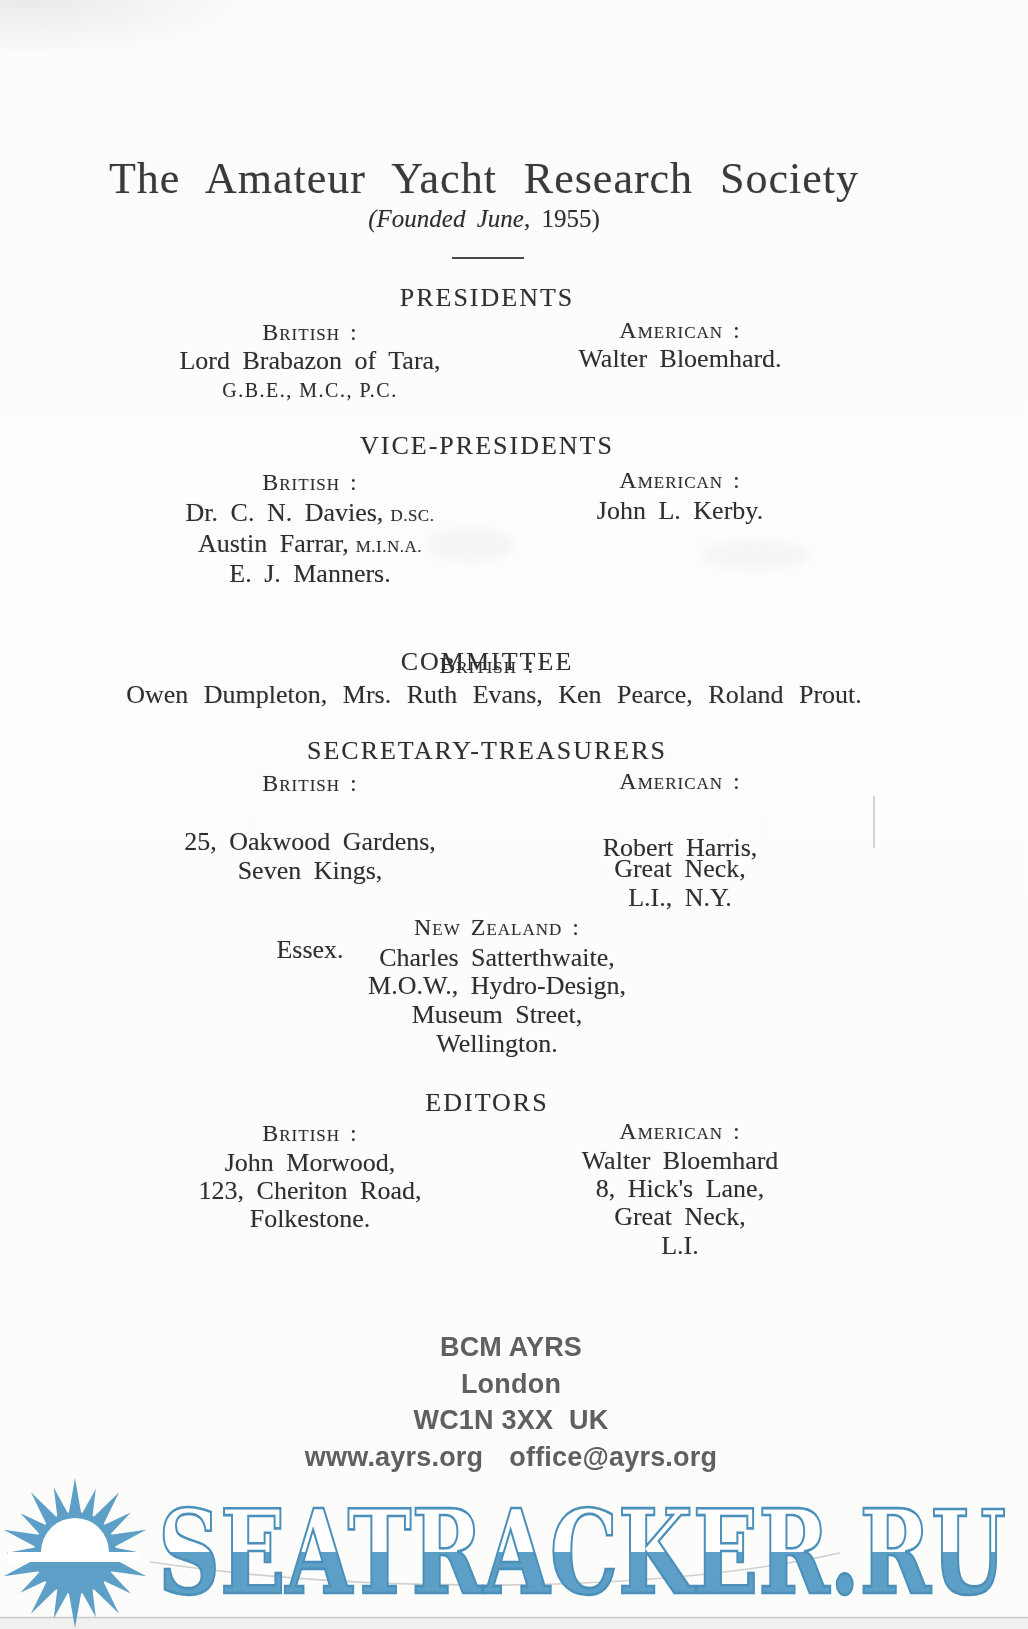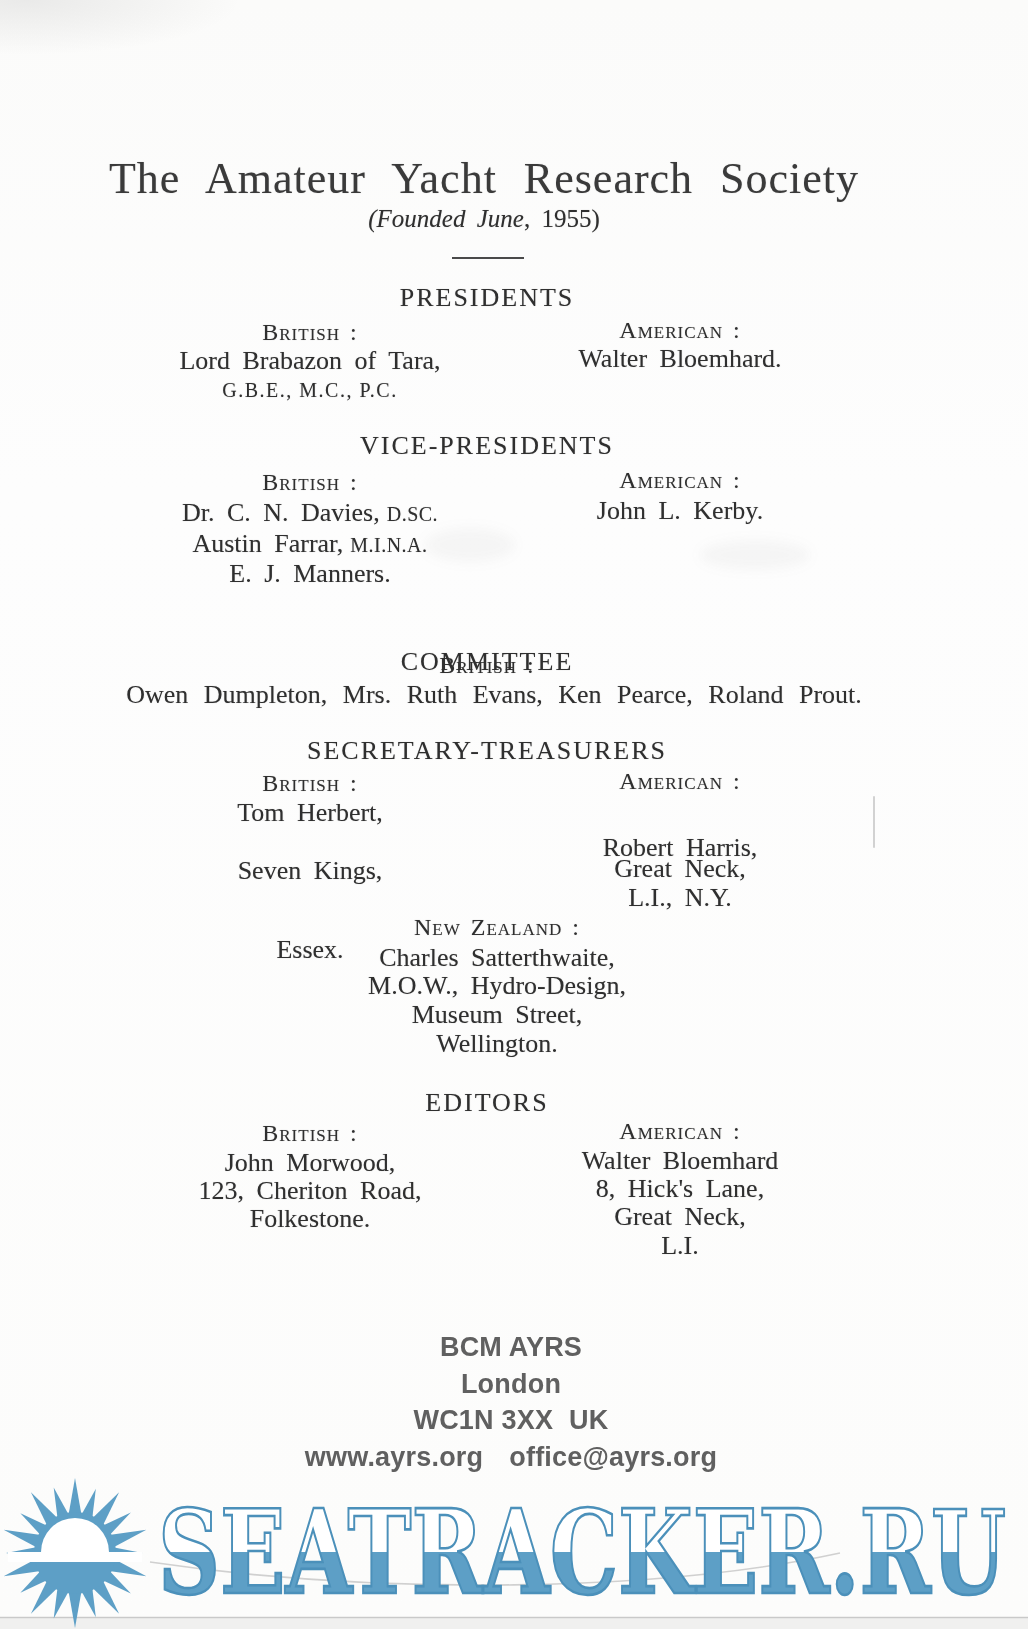--- a/index.html
+++ b/index.html
@@ -15,21 +15,21 @@
   }
   .t { position:absolute; line-height:1.05; text-align:center; color:#2f2f2f;
        text-shadow:0 0 1px rgba(70,70,70,.35); }
   .title   { font-size:44px; color:#3a3a3a; letter-spacing:1px; word-spacing:15px; }
   .subtitle{ font-size:25px; word-spacing:5px; }
   .subtitle .it { font-style:italic; }
   .heading { font-size:26px; letter-spacing:2px; }
   .label   { font-size:24px; font-variant:small-caps; letter-spacing:1px; word-spacing:3px; }
   .name    { font-size:26px; word-spacing:6px;text-align:center; }
   .honours { font-size:20px; letter-spacing:1.5px; }
-  .abbr    { font-size:20px; margin-left:7px; letter-spacing:0.5px; }
+  .abbr    { font-size:17px; margin-left:7px; letter-spacing:0.5px; }
   .divider { position:absolute; left:452px; top:257px; width:72px; height:0;
              border-top:2px solid #4a4a4a; }
   
   .mid    { left:0;    width:974px; }
   .full   { left:0;    width:968px; }
   .nz     { left:147px; width:700px; }
   .colb   { left:60px;  width:500px; }
   .cola   { left:430px; width:500px; }
   .cline  { left:107px; width:774px; word-spacing:9px; }
   
@@ -76,22 +76,22 @@
   </div>
   <div class="t name colb" style="top:560px;">E. J. Manners.</div>
 
   <div class="t heading mid" style="top:648px;">COMMITTEE</div>
   <div class="t label mid" style="top:653px;">British :</div>
   <div class="t name cline" style="top:681px;">Owen Dumpleton, Mrs. Ruth Evans, Ken Pearce, Roland Prout.</div>
 
   <div class="t heading mid" style="top:737px;">SECRETARY-TREASURERS</div>
   <div class="t label colb" style="top:771px;">British :</div>
   <div class="t label cola" style="top:769px;">American :</div>
-  <div class="t name colb" style="top:799px;">Tom Herbert,</div>
   <div class="t name cola" style="top:797px;margin-top:37px;">Robert Harris,</div>
+  <div class="t name colb" style="top:828px;">25, Oakwood Gardens,</div>
   <div class="t name colb" style="top:857px;">Seven Kings,</div>
   <div class="t name cola" style="top:855px;">Great Neck,</div>
   <div class="t name colb" style="top:892px;margin-top:44px;">Essex.</div>
   <div class="t name cola" style="top:884px;">L.I., N.Y.</div>
   <div class="t label nz" style="top:915px;">New Zealand :</div>
   <div class="t name nz" style="top:944px;">Charles Satterthwaite,</div>
   <div class="t name nz" style="top:1001px;">Museum Street,</div>
   <div class="t name nz" style="top:972px;">M.O.W., Hydro-Design,</div>
   <div class="t name nz" style="top:1030px;">Wellington.</div>
 

